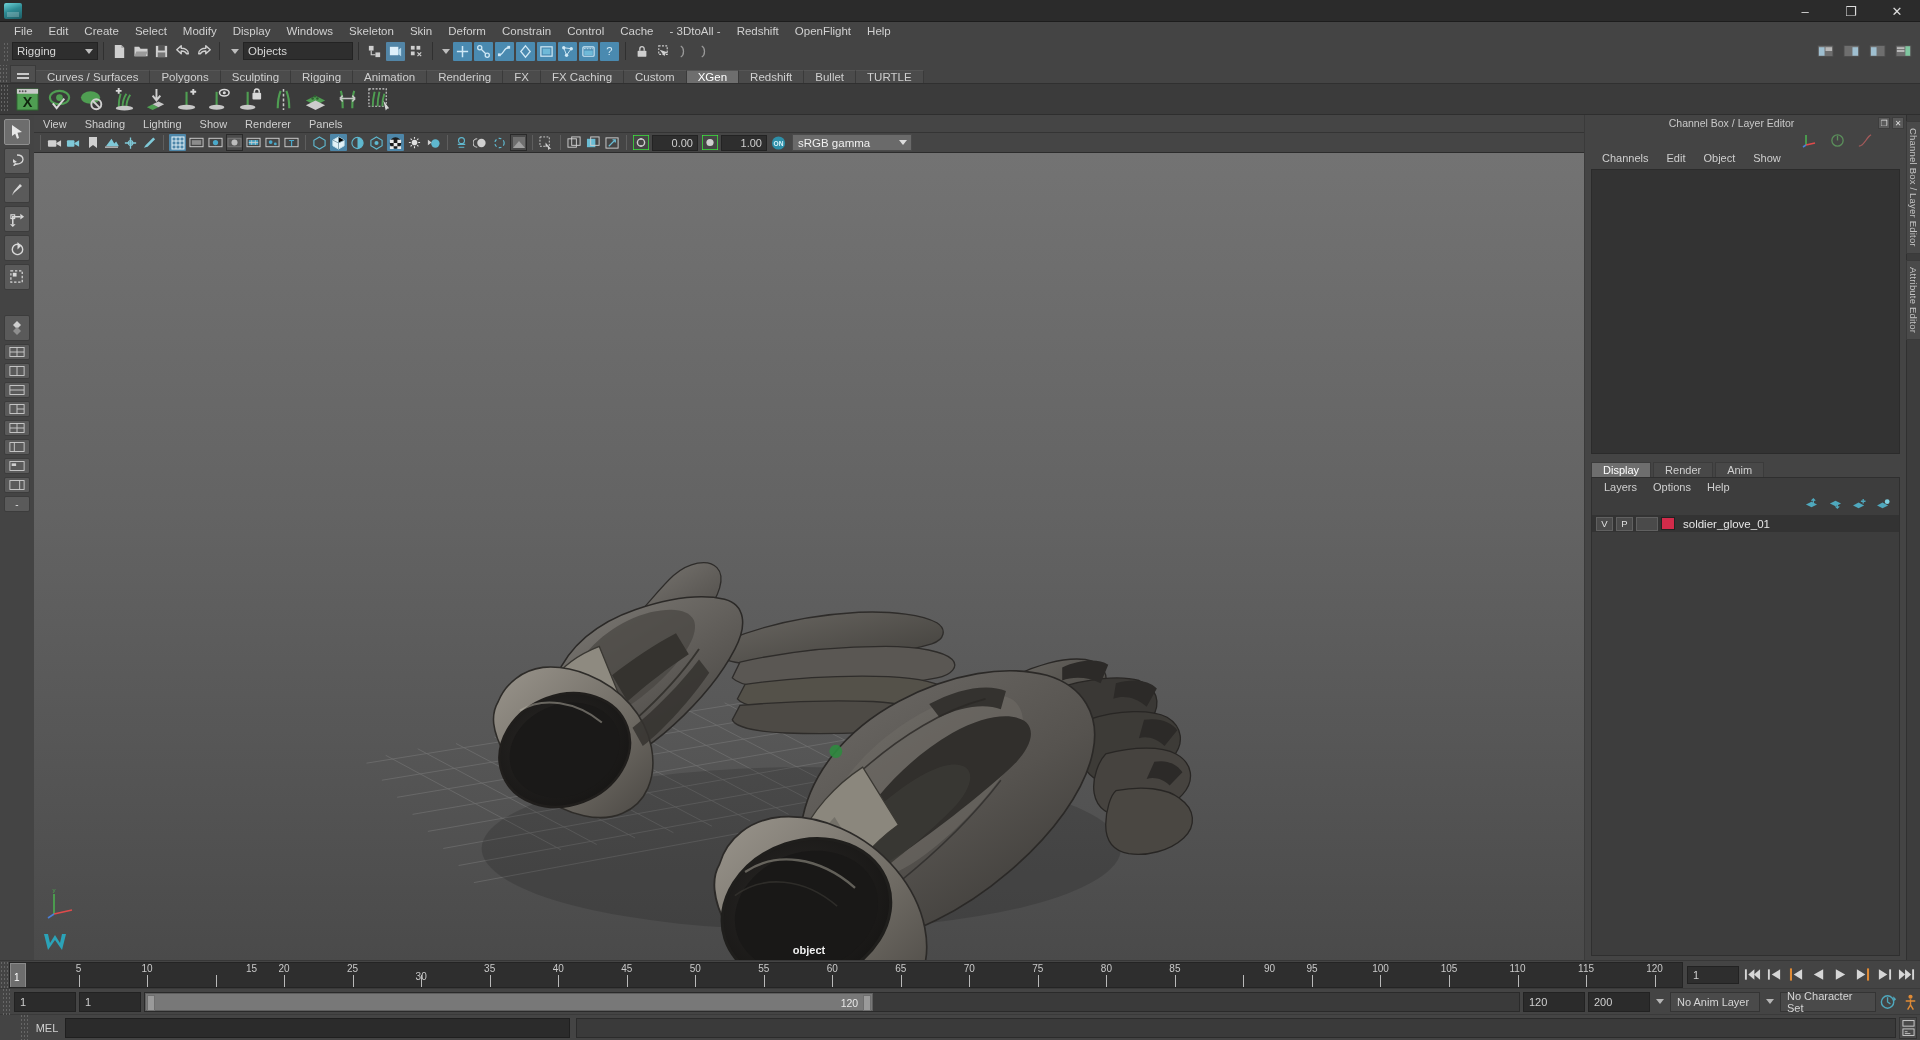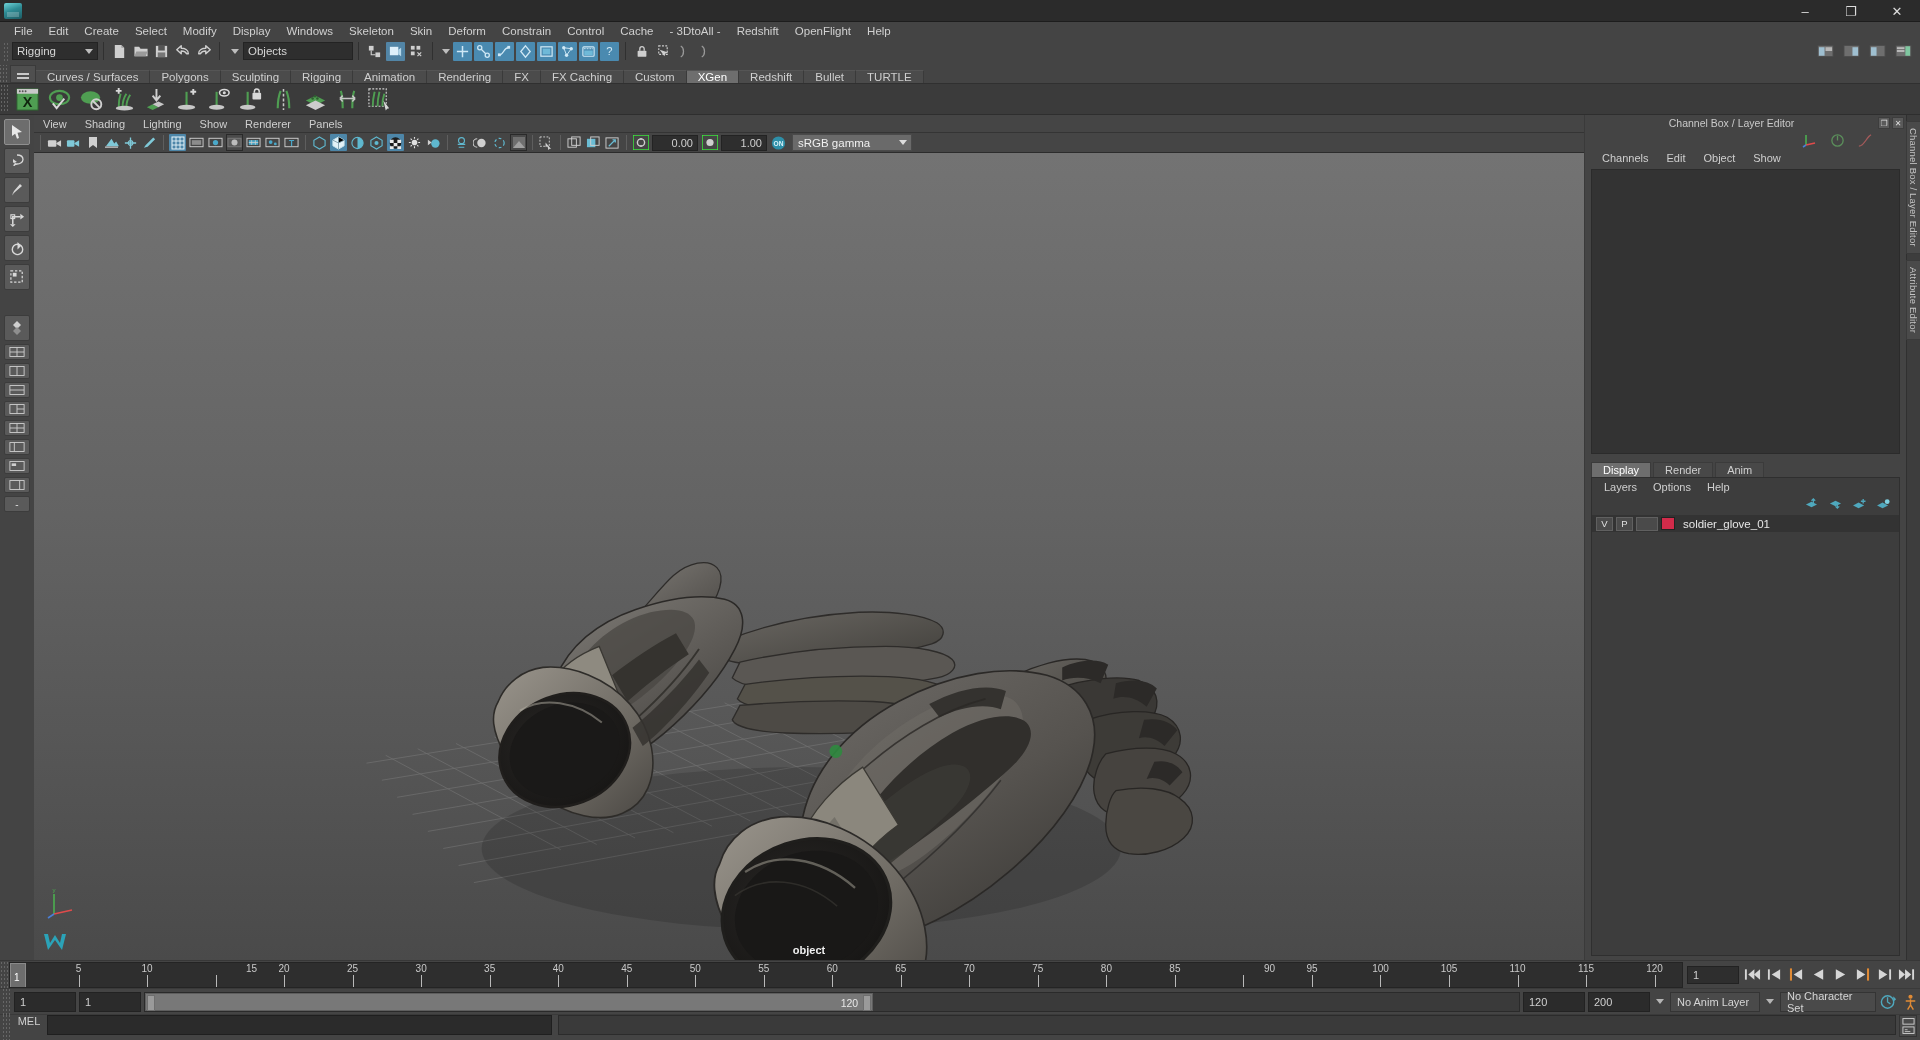--- a/index.html
+++ b/index.html
@@ -232,22 +232,22 @@
   .rangefill .h1{ position:absolute;left:1px;top:1px;width:8px;height:16px;background:#9a9a9a;border:1px solid #6e6e6e;}
   .rangefill .h2{ position:absolute;right:1px;top:1px;width:8px;height:16px;background:#9a9a9a;border:1px solid #6e6e6e;}
   .rangefill .lab{ position:absolute;right:14px;top:3px;font-size:10.5px;color:#e8e8e8;}
   .acombo{ height:20px;background:#4a4a4a;border:1px solid #343434;color:#d5d5d5;font-size:11px;
     display:flex;align-items:center;padding:0 6px;}
   .dropcaret{ width:0;height:0;border-left:4px solid transparent;border-right:4px solid transparent;
     border-top:5px solid #b5b5b5;margin:0 3px;}
 
   
   .melbar{
-    flex:0 0 26px;height:26px;background:#444;display:flex;
-    border-top:1px solid #3a3a3a;padding-left:2px;
+    flex:0 0 26px;height:26px;background:#444;display:flex;align-items:center;
+    border-top:1px solid #3a3a3a;padding-left:20px;
   }
   .mel-label{ font-size:11px;color:#d0d0d0;width:36px;text-align:center;flex:0 0 36px;}
   .mel-in{ width:505px;height:20px;background:#2b2b2b;border:1px solid #1f1f1f;flex:0 0 505px;}
   .mel-out{ flex:1 1 auto;height:20px;background:#3a3a3a;border:1px solid #2b2b2b;margin-left:6px;}
   .mel-btn{ width:18px;height:22px;background:#4a4a4a;border:1px solid #343434;margin:0 3px;
     display:flex;flex-direction:column;align-items:center;justify-content:center;gap:2px;flex:0 0 18px;}
 
   
   .statusline{
     flex:0 0 22px;height:22px;background:#444;display:flex;align-items:center;
@@ -1121,21 +1121,21 @@
         <div class="ts-num" style="left: 4.09836%;">5</div>
         <div class="ts-tick" style="left: 8.19672%;"></div>
         <div class="ts-num" style="left: 8.19672%;">10</div>
         <div class="ts-tick" style="left: 12.2951%;"></div>
         <div class="ts-num" style="left: 12.2951%; margin-left: 36px;">15</div>
         <div class="ts-tick" style="left: 16.3934%;"></div>
         <div class="ts-num" style="left: 16.3934%;">20</div>
         <div class="ts-tick" style="left: 20.4918%;"></div>
         <div class="ts-num" style="left: 20.4918%;">25</div>
         <div class="ts-tick" style="left: 24.5902%;"></div>
-        <div class="ts-num" style="left: 24.5902%;">30</div>
+        <div class="ts-num" style="left: 24.5902%; margin-top: 8px;">30</div>
         <div class="ts-tick" style="left: 28.6885%;"></div>
         <div class="ts-num" style="left: 28.6885%;">35</div>
         <div class="ts-tick" style="left: 32.7869%;"></div>
         <div class="ts-num" style="left: 32.7869%;">40</div>
         <div class="ts-tick" style="left: 36.8852%;"></div>
         <div class="ts-num" style="left: 36.8852%;">45</div>
         <div class="ts-tick" style="left: 40.9836%;"></div>
         <div class="ts-num" style="left: 40.9836%;">50</div>
         <div class="ts-tick" style="left: 45.082%;"></div>
         <div class="ts-num" style="left: 45.082%;">55</div>

